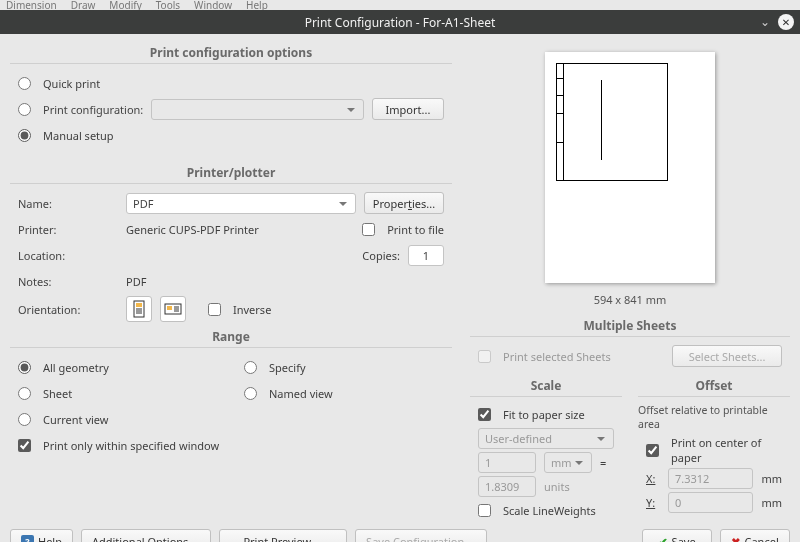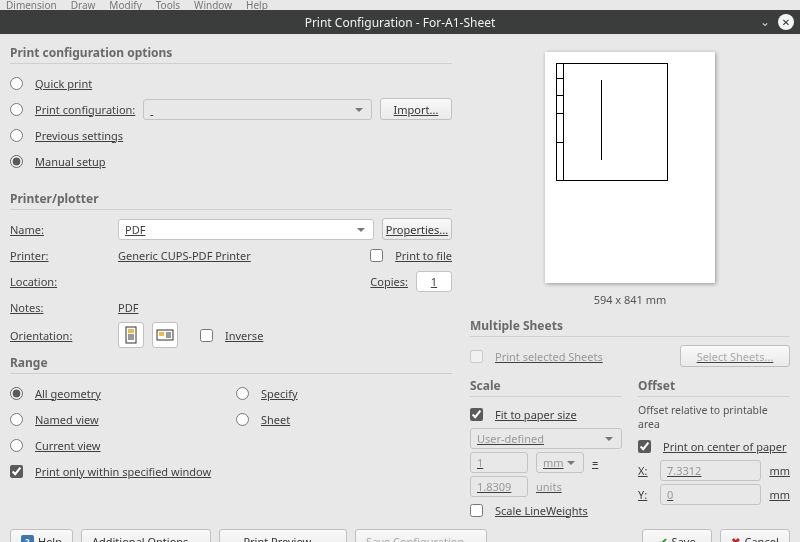--- a/index.html
+++ b/index.html
@@ -66,28 +66,28 @@
   .left { flex: 1; display: flex; flex-direction: column; }
   .right { width: 320px; display: flex; flex-direction: column; }
   .heading {
     color: #6a6a6a;
     font-weight: bold;
     font-size: 12px;
     border-bottom: 1px solid #cfcfcf;
     padding-bottom: 2px;
     margin-top: 4px;
     margin-bottom: 6px;
+    text-align: center;
   }
   .row {
     display: flex;
     align-items: center;
     gap: 8px;
-    margin: 2px 0;
+    margin: 2px 8px;
     min-height: 22px;
-    text-decoration: underline;
   }
   .row .label { width: 100px; color: #444; }
   .radio, .check {
     width: 13px; height: 13px;
     accent-color: #5a5a5a;
     margin: 0 4px 0 0;
   }
   .combo, .textbox, .spin {
     background: #fff;
     border: 1px solid #c4c4c4;
@@ -235,36 +235,32 @@
         <input type="radio" class="radio" name="cfgmode" style="">
         <span>Quick print</span>
       </div>
       <div class="row">
         <input type="radio" class="radio" name="cfgmode" style="">
         <span class="label" style="width:auto">Print configuration:</span>
         <div class="combo disabled" style="flex:1">&nbsp;</div>
         <div class="btn" style="width:72px">Import...</div>
       </div>
       <div class="row">
-        <input type="radio" class="radio" name="cfgmode" style="">
-        <span>Previous settings</span>
-      </div>
-      <div class="row">
         <input type="radio" class="radio" name="cfgmode" checked="" style="">
         <span>Manual setup</span>
       </div>
 
       <div class="heading" style="margin-top:16px">Printer/plotter</div>
 
       <div class="row">
         <span class="label">Name:</span>
         <div class="combo" style="flex:1">
             <span>PDF</span>
           </div>
-        <div class="btn" style="width:70px">
+        <div class="btn" style="width:80px">
             <span>Proper<u class="acc">t</u>ies...</span>
           </div>
       </div>
       <div class="row">
         <span class="label">Printer:</span>
         <span style="flex:1">Generic CUPS-PDF Printer</span>
         <input type="checkbox" class="check" style="">
         <span>Print to file</span>
       </div>
       <div class="row">
@@ -310,25 +306,25 @@
         <div class="row">
           <input type="radio" class="radio" name="range" checked="" style="">
           <span>All geometry</span>
         </div>
         <div class="row">
           <input type="radio" class="radio" name="range" style="">
           <span style="flex:1">Specify</span>
         </div>
         <div class="row">
           <input type="radio" class="radio" name="range" style="">
-          <span>Named view</span>
+          <span>Sheet</span>
         </div>
         <div class="row">
           <input type="radio" class="radio" name="range" style="">
-          <span>Sheet</span>
+          <span>Named view</span>
         </div>
         <div class="row">
           <input type="radio" class="radio" name="range" style="">
           <span>Current view</span>
         </div>
         <div></div>
       </div>
       <div class="row">
         <input type="checkbox" class="check" checked="" style="">
         <span>Print only within specified window</span>

